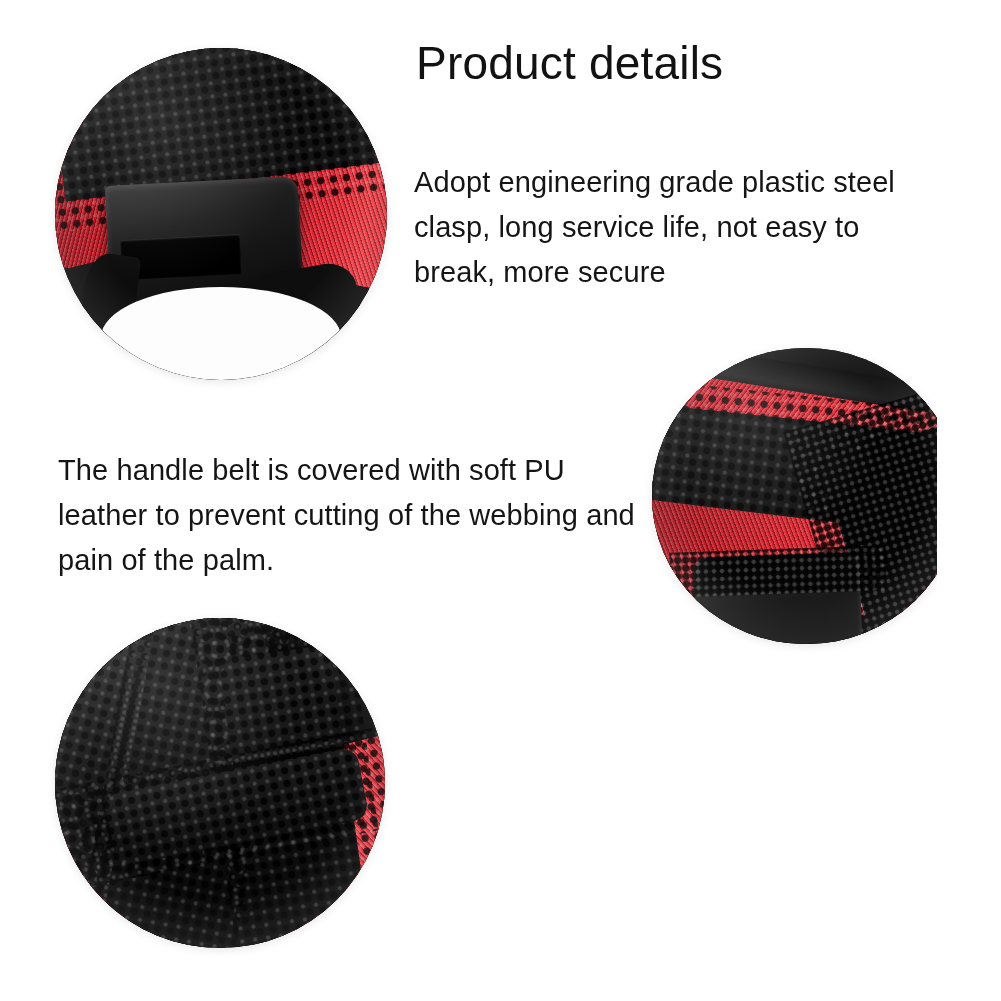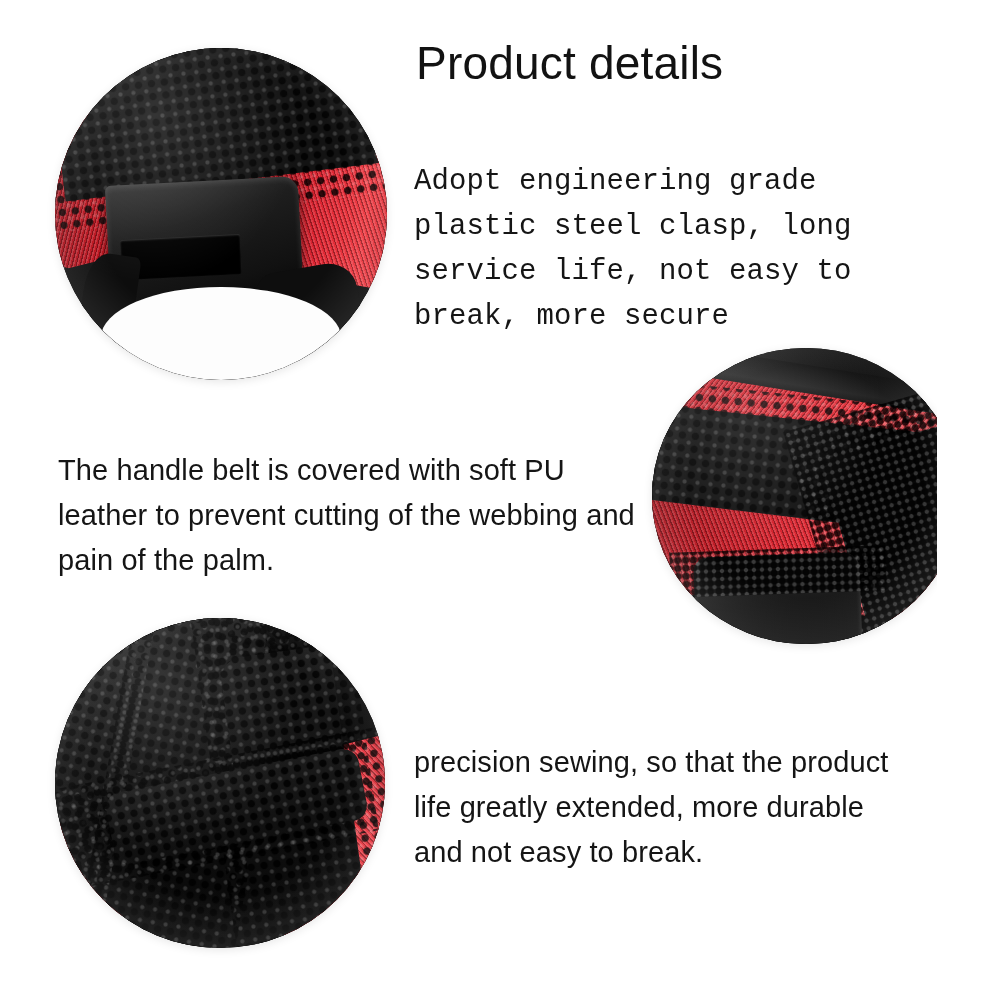--- a/index.html
+++ b/index.html
@@ -32,21 +32,21 @@
     line-height: 1.1;
   }
   .body-text {
     position: absolute;
     font-size: 29px;
     font-weight: 400;
     color: #151515;
     line-height: 1.55;
     letter-spacing: 0.1px;
   }
-  #para-clasp  { left: 414px; top: 160px;  width: 520px; font-family: Liberation Mono, monospace; }
+  #para-clasp  { left: 414px; top: 160px;  width: 520px; }
   #para-handle { left: 58px;  top: 448px;  width: 580px; }
   #para-sewing { left: 414px; top: 740px;  width: 490px; }
 
   
   .photo {
     position: absolute;
     border-radius: 50%;
     overflow: hidden;
     background: #0b0b0b;
     box-shadow: 0 2px 10px rgba(0,0,0,0.10);
@@ -362,15 +362,14 @@
         <div class="mesh"></div>
       </div>
       <div class="band strapCross">
         <div class="mesh"></div>
       </div>
       <div class="glare"></div>
       <div class="vignette"></div>
     </div>
   </div>
 
-  <div class="body-text" id="para-sewing">precision sewing, so that the product life greatly extended, more durable and not easy to break.</div>
 
 </div>
 
 </body></html>

